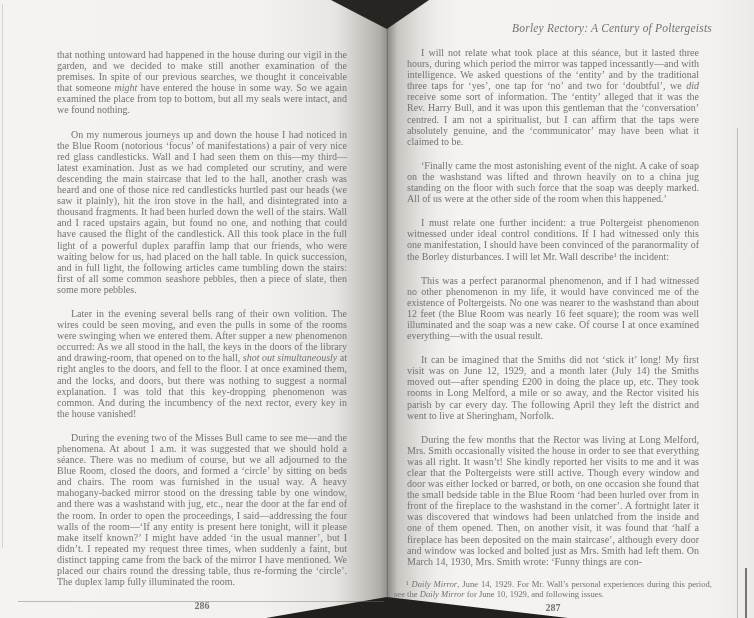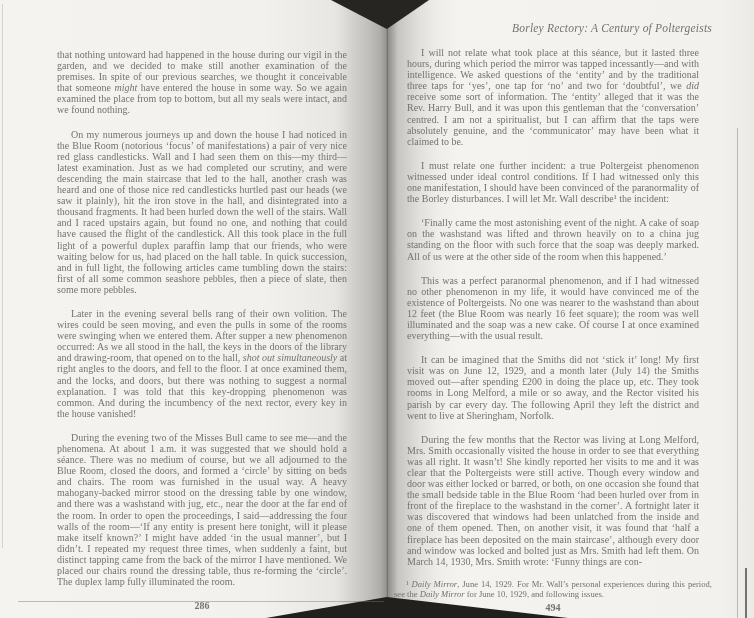--- a/index.html
+++ b/index.html
@@ -75,23 +75,23 @@
         <p class="para indent">Later in the evening several bells rang of their own volition. The wires could be seen moving, and even the pulls in some of the rooms were swinging when we entered them. After supper a new phenomenon occurred: As we all stood in the hall, the keys in the doors of the library and drawing-room, that opened on to the hall, <em>shot out simultaneously</em> at right angles to the doors, and fell to the floor. I at once examined them, and the locks, and doors, but there was nothing to suggest a normal explanation. I was told that this key-dropping phenomenon was common. And during the incumbency of the next rector, every key in the house vanished!</p>
         <p class="para indent">During the evening two of the Misses Bull came to see me—and the phenomena. At about 1 a.m. it was suggested that we should hold a séance. There was no medium of course, but we all adjourned to the Blue Room, closed the doors, and formed a ‘circle’ by sitting on beds and chairs. The room was furnished in the usual way. A heavy mahogany-backed mirror stood on the dressing table by one window, and there was a washstand with jug, etc., near the door at the far end of the room. In order to open the proceedings, I said—addressing the four walls of the room—‘If any entity is present here tonight, will it please make itself known?’ I might have added ‘in the usual manner’, but I didn’t. I repeated my request three times, when suddenly a faint, but distinct tapping came from the back of the mirror I have mentioned. We placed our chairs round the dressing table, thus re-forming the ‘circle’. The duplex lamp fully illuminated the room.</p>
       </div>
     <div class="page-num">286</div>
   </div>
 
   <div class="content right-c">
     <div class="running-head rh-right">Borley Rectory: A Century of Poltergeists</div>
     <div class="body-text" id="right-body">
         <p class="para indent">I will not relate what took place at this séance, but it lasted three hours, during which period the mirror was tapped incessantly—and with intelligence. We asked questions of the ‘entity’ and by the traditional three taps for ‘yes’, one tap for ‘no’ and two for ‘doubtful’, we <em>did</em> receive some sort of information. The ‘entity’ alleged that it was the Rev. Harry Bull, and it was upon this gentleman that the ‘conversation’ centred. I am not a spiritualist, but I can affirm that the taps were absolutely genuine, and the ‘communicator’ may have been what it claimed to be.</p>
+        <p class="para indent">‘Finally came the most astonishing event of the night. A cake of soap on the washstand was lifted and thrown heavily on to a china jug standing on the floor with such force that the soap was deeply marked. All of us were at the other side of the room when this happened.’</p>
         <p class="para indent">I must relate one further incident: a true Poltergeist phenomenon witnessed under ideal control conditions. If I had witnessed only this one manifestation, I should have been convinced of the paranormality of the Borley disturbances. I will let Mr. Wall describe¹ the incident:</p>
-        <p class="para indent">‘Finally came the most astonishing event of the night. A cake of soap on the washstand was lifted and thrown heavily on to a china jug standing on the floor with such force that the soap was deeply marked. All of us were at the other side of the room when this happened.’</p>
         <p class="para indent">This was a perfect paranormal phenomenon, and if I had witnessed no other phenomenon in my life, it would have convinced me of the existence of Poltergeists. No one was nearer to the washstand than about 12 feet (the Blue Room was nearly 16 feet square); the room was well illuminated and the soap was a new cake. Of course I at once examined everything—with the usual result.</p>
         <p class="para indent">It can be imagined that the Smiths did not ‘stick it’ long! My first visit was on June 12, 1929, and a month later (July 14) the Smiths moved out—after spending £200 in doing the place up, etc. They took rooms in Long Melford, a mile or so away, and the Rector visited his parish by car every day. The following April they left the district and went to live at Sheringham, Norfolk.</p>
         <p class="para indent">During the few months that the Rector was living at Long Melford, Mrs. Smith occasionally visited the house in order to see that everything was all right. It wasn’t! She kindly reported her visits to me and it was clear that the Poltergeists were still active. Though every window and door was either locked or barred, or both, on one occasion she found that the small bedside table in the Blue Room ‘had been hurled over from in front of the fireplace to the washstand in the corner’. A fortnight later it was discovered that windows had been unlatched from the inside and one of them opened. Then, on another visit, it was found that ‘half a fireplace has been deposited on the main staircase’, although every door and window was locked and bolted just as Mrs. Smith had left them. On March 14, 1930, Mrs. Smith wrote: ‘Funny things are con-</p>
       </div>
     <div class="footnote" id="footnote">¹ <em>Daily Mirror</em>, June 14, 1929. For Mr. Wall’s personal experiences during this period, see the <em>Daily Mirror</em> for June 10, 1929, and following issues.</div>
-    <div class="page-num">494</div>
+    <div class="page-num">287</div>
   </div>
 
 </div>
 
 </body></html>

